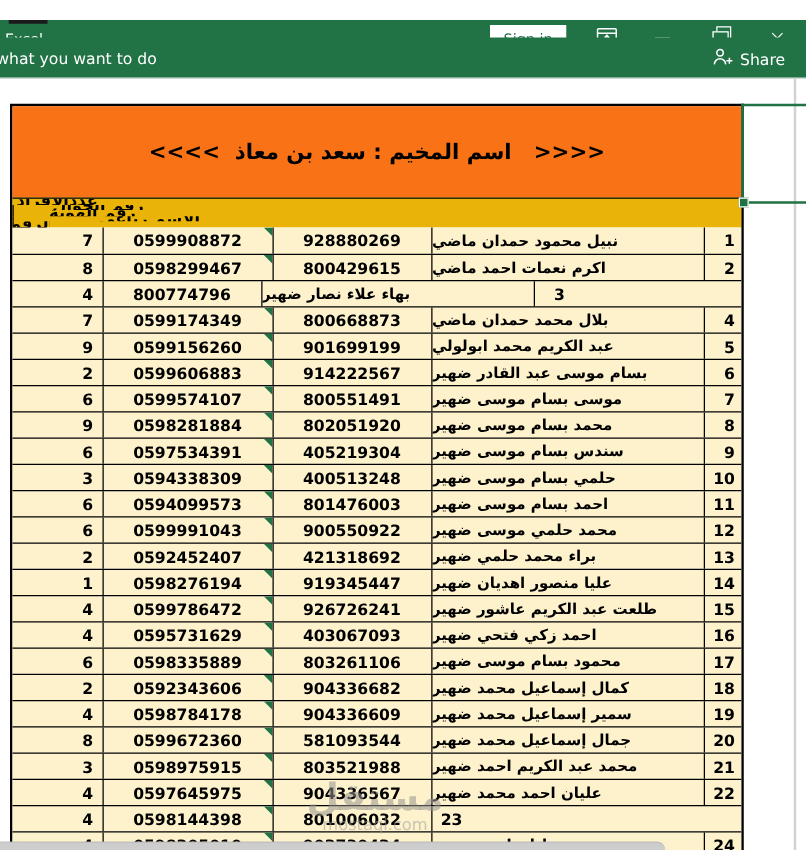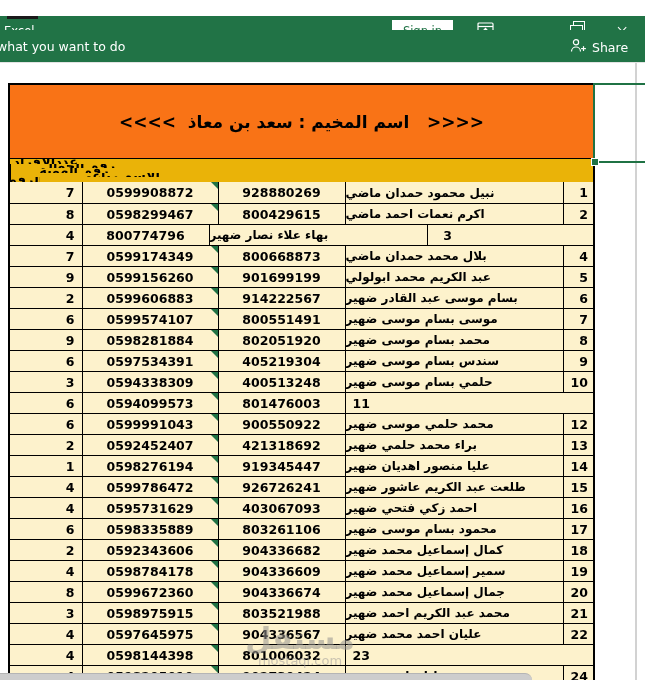--- a/index.html
+++ b/index.html
@@ -194,20 +194,21 @@
     <div class="c c-mobile"><span class="tri"></span>0594338309</div>
     <div class="c c-id">400513248</div>
     <div class="c c-name">حلمي بسام موسى ضهير</div>
     <div class="c c-num">10</div>
   </div>
 
   <div class="trow data-row">
     <div class="c c-members">6</div>
     <div class="c c-mobile"><span class="tri"></span>0594099573</div>
     <div class="c c-id">801476003</div>
+    <div class="c c-name">احمد بسام موسى ضهير</div>
     <div class="c c-num">11</div>
   </div>
 
   <div class="trow data-row">
     <div class="c c-members">6</div>
     <div class="c c-mobile"><span class="tri"></span>0599991043</div>
     <div class="c c-id">900550922</div>
     <div class="c c-name">محمد حلمي موسى ضهير</div>
     <div class="c c-num">12</div>
   </div>
@@ -264,21 +265,21 @@
     <div class="c c-members">4</div>
     <div class="c c-mobile"><span class="tri"></span>0598784178</div>
     <div class="c c-id">904336609</div>
     <div class="c c-name">سمير إسماعيل محمد ضهير</div>
     <div class="c c-num">19</div>
   </div>
 
   <div class="trow data-row">
     <div class="c c-members">8</div>
     <div class="c c-mobile"><span class="tri"></span>0599672360</div>
-    <div class="c c-id">904336674</div>
+    <div class="c c-id">581093544</div>
     <div class="c c-name">جمال إسماعيل محمد ضهير</div>
     <div class="c c-num">20</div>
   </div>
 
   <div class="trow data-row">
     <div class="c c-members">3</div>
     <div class="c c-mobile"><span class="tri"></span>0598975915</div>
     <div class="c c-id">803521988</div>
     <div class="c c-name">محمد عبد الكريم احمد ضهير</div>
     <div class="c c-num">21</div>

